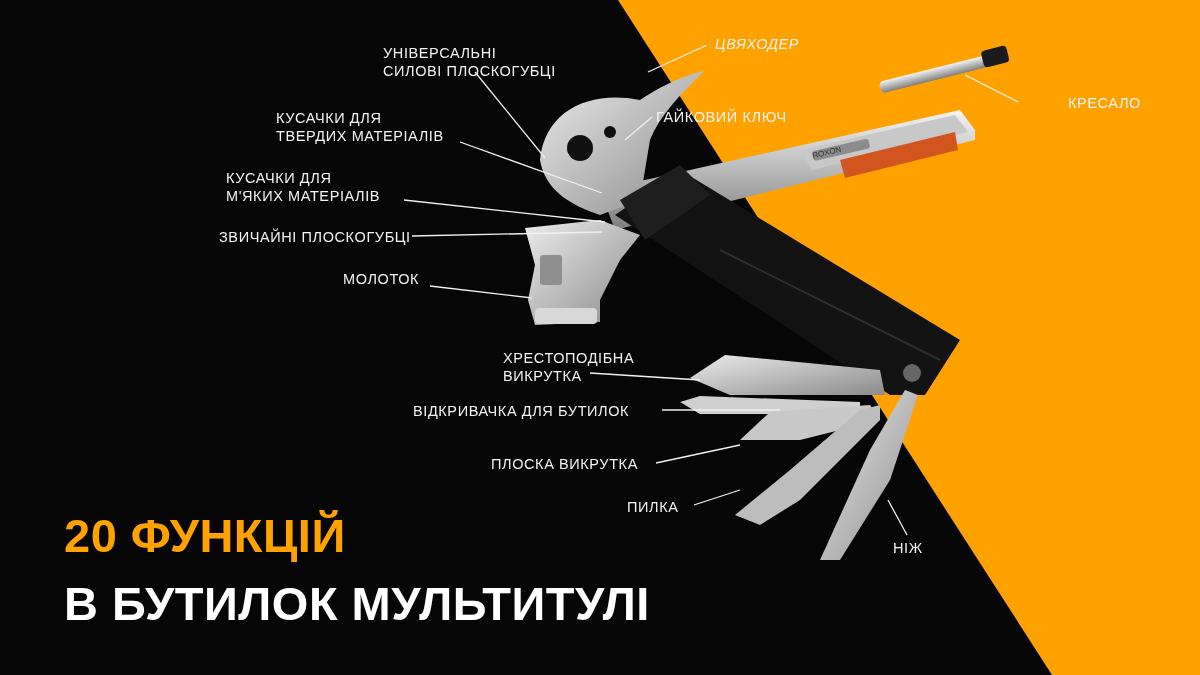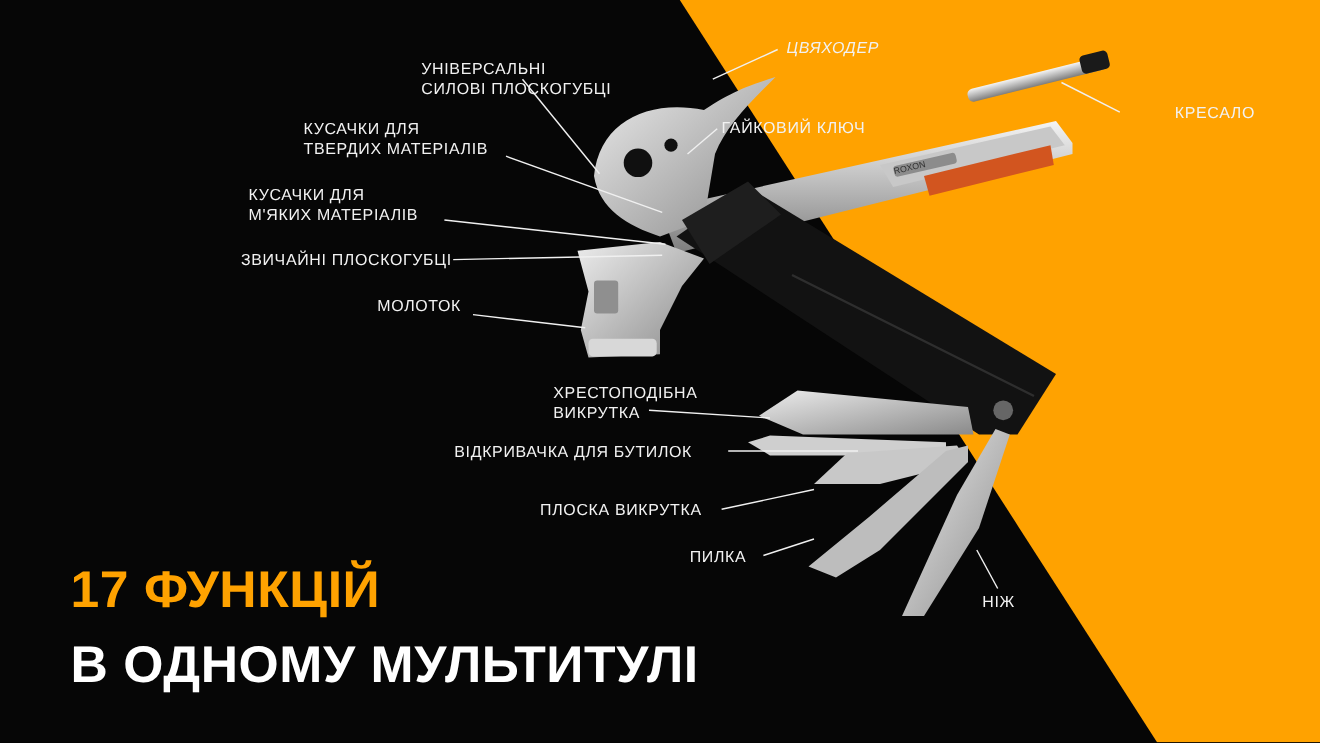--- a/index.html
+++ b/index.html
@@ -84,33 +84,33 @@
     <line x1="404" y1="200" x2="605" y2="222"></line>
     <line x1="412" y1="236" x2="602" y2="232"></line>
     <line x1="430" y1="286" x2="532" y2="298"></line>
     <line x1="590" y1="373" x2="700" y2="380"></line>
     <line x1="662" y1="410" x2="780" y2="410"></line>
     <line x1="656" y1="463" x2="740" y2="445"></line>
     <line x1="694" y1="505" x2="740" y2="490"></line>
     <line x1="888" y1="500" x2="907" y2="535"></line>
   </svg>
 
-  <div class="label" style="left:383px;top:54px;">УНІВЕРСАЛЬНІ
+  <div class="label" style="left:383px;top:44px;">УНІВЕРСАЛЬНІ
 СИЛОВІ ПЛОСКОГУБЦІ</div>
   <div class="label" style="left:715px;top:35px;font-style:italic;">ЦВЯХОДЕР</div>
   <div class="label" style="left:1024px;top:94px;margin-left:44px;">КРЕСАЛО</div>
   <div class="label" style="left:276px;top:109px;">КУСАЧКИ  ДЛЯ
 ТВЕРДИХ МАТЕРІАЛІВ</div>
   <div class="label" style="left:656px;top:108px;">ГАЙКОВИЙ КЛЮЧ</div>
   <div class="label" style="left:226px;top:169px;">КУСАЧКИ ДЛЯ
 М'ЯКИХ МАТЕРІАЛІВ</div>
   <div class="label" style="left:200px;top:228px;margin-left:19px;">ЗВИЧАЙНІ ПЛОСКОГУБЦІ</div>
   <div class="label" style="left:343px;top:270px;">МОЛОТОК</div>
   <div class="label" style="left:413px;top:402px;">ВІДКРИВАЧКА  ДЛЯ БУТИЛОК</div>
   <div class="label" style="left:503px;top:349px;">ХРЕСТОПОДІБНА
 ВИКРУТКА</div>
   <div class="label" style="left:491px;top:455px;text-align:right;">ПЛОСКА ВИКРУТКА</div>
   <div class="label" style="left:627px;top:498px;">ПИЛКА</div>
   <div class="label" style="left:893px;top:539px;">НІЖ</div>
 
-  <div class="headline line1" style="color:#FFA200;">17 ФУНКЦІЙ</div>
-  <div class="headline line2">В ОДНОМУ МУЛЬТИТУЛІ</div>
+  <div class="headline line1" style="color:#FFA200;">20 ФУНКЦІЙ</div>
+  <div class="headline line2">В БУТИЛОК МУЛЬТИТУЛІ</div>
 </div>
 
 </body></html>

